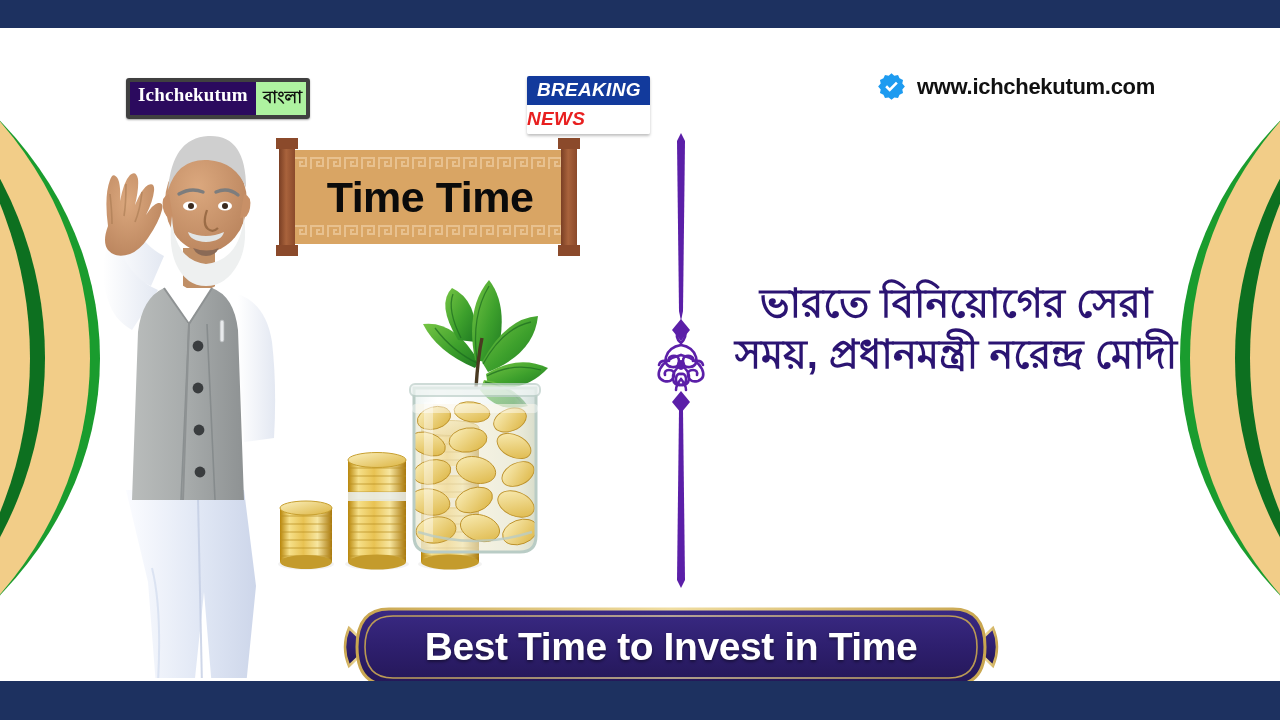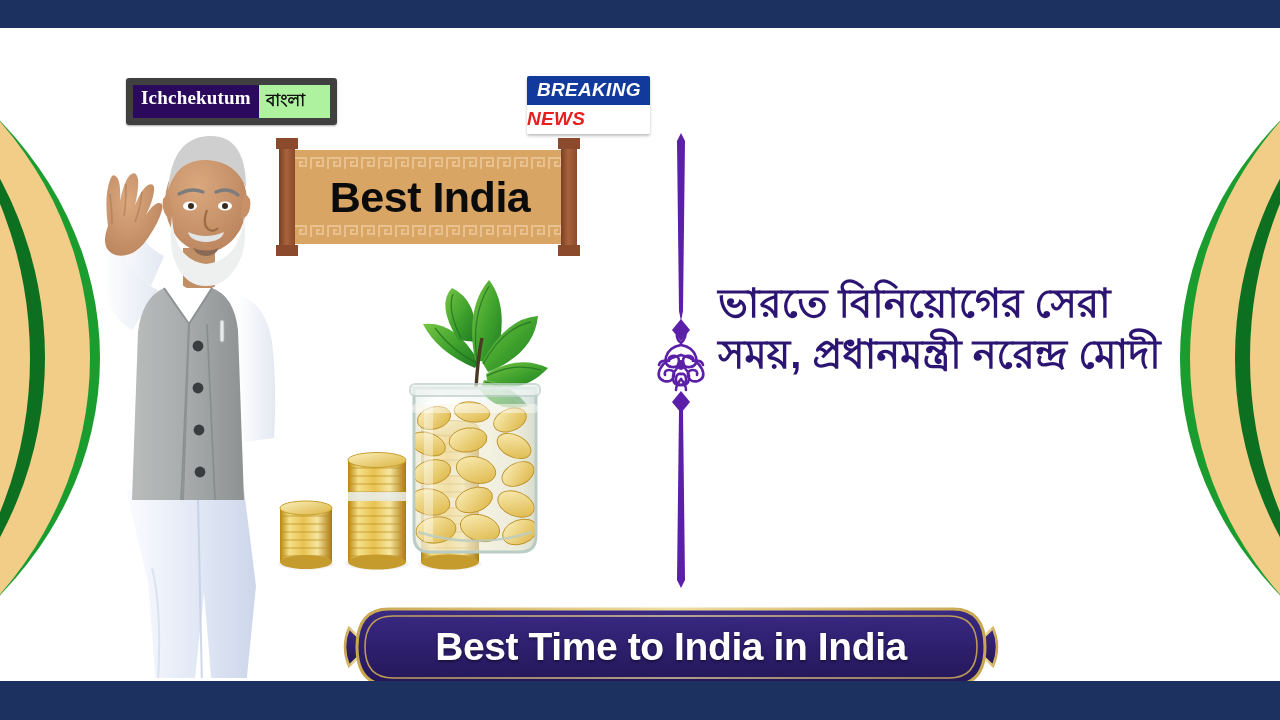--- a/index.html
+++ b/index.html
@@ -36,26 +36,26 @@
      border-radius:100% 0 0 100% / 50% 0 0 50%; }
   #r-gold  { right:-300px; width:390px; background:#f2cd88;
      border-radius:100% 0 0 100% / 50% 0 0 50%; }
   #r-green-dark { right:-315px; width:360px; background:#0d7020;
      border-radius:100% 0 0 100% / 50% 0 0 50%; }
   #r-gold2 { right:-300px; width:330px; background:#f2cd88;
      border-radius:100% 0 0 100% / 50% 0 0 50%; }
 
   
   #logo { position:absolute; left:126px; top:50px; z-index:30;
-     display:flex; align-items:stretch; border:7px solid #404040;
+     display:flex; align-items:stretch; border:4px solid #404040;
      border-radius:3px; overflow:hidden; box-shadow:0 1px 2px rgba(0,0,0,.35); }
   #logo-main { background:#2b0a5e; color:#ffffff; font-family:"Liberation Serif", serif;
      font-weight:bold; font-size:19px; padding:2px 8px 3px 8px; letter-spacing:.2px; }
   #logo-badge { background:#aef2a0; color:#10100f; font-weight:bold; font-size:17px;
-     padding:2px 25px 3px 7px; display:flex; align-items:center; }
+     padding:2px 4px 3px 7px; display:flex; align-items:center; }
 
   #breaking { position:absolute; left:527px; top:48px; z-index:30;
      display:flex; align-items:stretch; font-style:italic; font-weight:bold;
      font-size:19px; box-shadow:0 2px 3px rgba(0,0,0,.25); border-radius:2px; overflow:hidden;flex-direction:column; }
   #breaking-left { background:#123a9c; color:#ffffff; padding:3px 9px 4px 10px; letter-spacing:.3px; }
   #breaking-right { background:#ffffff; color:#e81f1f; padding:3px 9px 4px 0; letter-spacing:.3px; }
 
   #site { position:absolute; left:877px; top:44px; z-index:30;
      display:flex; align-items:center; gap:11px; }
   #verified-badge { width:29px; height:29px; flex:0 0 29px; }
@@ -81,21 +81,21 @@
      font-size:43px; font-weight:bold; color:#0b0b0b; letter-spacing:-.5px; }
 
   
   #divider { position:absolute; left:653px; top:105px; width:56px; height:455px; z-index:18; }
 
   
   #coins { position:absolute; left:272px; top:248px; width:392px; height:306px; z-index:14; }
 
   
   #headline { position:absolute; left:718px; top:250px; width:476px; z-index:22;
-     color:#2b1472; font-weight:bold; font-size:40px;
+     text-align:center; color:#2b1472; font-weight:bold; font-size:40px;
      line-height:1.28; letter-spacing:0px; }
 
   
   #plaque { position:absolute; left:335px; top:578px; width:672px; height:82px; z-index:26; }
   #plaque-text { position:absolute; left:0; top:0; width:672px; height:82px;
      display:flex; align-items:center; justify-content:center;
      color:#ffffff; font-weight:bold; font-size:39px; letter-spacing:-.4px;
      text-shadow:0 2px 3px rgba(0,0,0,.4); }
 </style>
 </head>
@@ -358,20 +358,27 @@
     <div id="logo">
       <div id="logo-main">Ichchekutum</div>
       <div id="logo-badge">বাংলা</div>
     </div>
 
     <div id="breaking">
       <div id="breaking-left">BREAKING</div>
       <div id="breaking-right">NEWS</div>
     </div>
 
+    <div id="site">
+      <svg id="verified-badge" viewBox="0 0 36 36">
+        <path fill="#1d9bf0" d="M18 1.4l3.5 3.1 4.6-.9 1.9 4.3 4.3 1.9-.9 4.6L34.6 18l-3.2 3.6.9 4.6-4.3 1.9-1.9 4.3-4.6-.9L18 34.6l-3.5-3.1-4.6.9-1.9-4.3-4.3-1.9.9-4.6L1.4 18l3.2-3.6-.9-4.6 4.3-1.9 1.9-4.3 4.6.9z"></path>
+        <path fill="#ffffff" d="M15.8 24.4l-5.6-5.6 2.3-2.3 3.3 3.3 7.7-7.7 2.3 2.3z"></path>
+      </svg>
+      <div id="site-url">www.ichchekutum.com</div>
+    </div>
 
     <div id="best-banner">
       <div id="bb-plank"></div>
       <svg class="bb-fret" id="bb-fret-top" viewBox="0 0 276 17" preserveAspectRatio="none">
         <g fill="none" stroke="#e8c18f" stroke-width="2">
           <path d="M2 15 V4 H14 V12 H8 V8 H11"></path>
             <path d="M19 15 V4 H31 V12 H25 V8 H28"></path>
           <path d="M36 15 V4 H48 V12 H42 V8 H45"></path>
             <path d="M53 15 V4 H65 V12 H59 V8 H62"></path>
           <path d="M70 15 V4 H82 V12 H76 V8 H79"></path>
@@ -411,21 +418,21 @@
       <div class="bb-post" id="bb-post-l">
         <div class="bb-post-cap" style="top:0"></div>
         <div class="bb-post-shaft"></div>
         <div class="bb-post-cap" style="top:107px"></div>
       </div>
       <div class="bb-post" id="bb-post-r">
         <div class="bb-post-cap" style="top:0"></div>
         <div class="bb-post-shaft"></div>
         <div class="bb-post-cap" style="top:107px"></div>
       </div>
-      <div id="bb-text">Best India</div>
+      <div id="bb-text">Time Time</div>
     </div>
 
     <div id="headline">ভারতে বিনিয়োগের সেরা সময়, প্রধানমন্ত্রী নরেন্দ্র মোদী</div>
 
     <div id="plaque">
       <svg viewBox="0 0 672 82" preserveAspectRatio="none" style="position:absolute;left:0;top:0;width:672px;height:82px;">
         <defs>
           <linearGradient id="plaqueFill" x1="0" y1="0" x2="0" y2="1">
             <stop offset="0" stop-color="#3a2a84"></stop>
               <stop offset=".5" stop-color="#2e1f6e"></stop>
@@ -435,17 +442,17 @@
             <stop offset="0" stop-color="#c9a64f"></stop>
               <stop offset=".5" stop-color="#f0dda1"></stop>
             <stop offset="1" stop-color="#c9a64f"></stop>
           </linearGradient>
         </defs>
         <path d="M34 41 L14 22 Q6 41 14 60 L34 41 Z" fill="url(#plaqueFill)" stroke="url(#goldLine)" stroke-width="2.5"></path>
         <path d="M638 41 L658 22 Q666 41 658 60 L638 41 Z" fill="url(#plaqueFill)" stroke="url(#goldLine)" stroke-width="2.5"></path>
         <path d="M54 3 H618 Q650 3 650 41 Q650 79 618 79 H54 Q22 79 22 41 Q22 3 54 3 Z" fill="url(#plaqueFill)" stroke="url(#goldLine)" stroke-width="3"></path>
         <path d="M58 10 H614 Q642 10 642 41 Q642 72 614 72 H58 Q30 72 30 41 Q30 10 58 10 Z" fill="none" stroke="url(#goldLine)" stroke-width="1.6" opacity=".9"></path>
       </svg>
-      <div id="plaque-text">Best Time to India in India</div>
+      <div id="plaque-text">Best Time to Invest in Time</div>
     </div>
 
   </div>
 </div>
 
 </body></html>

